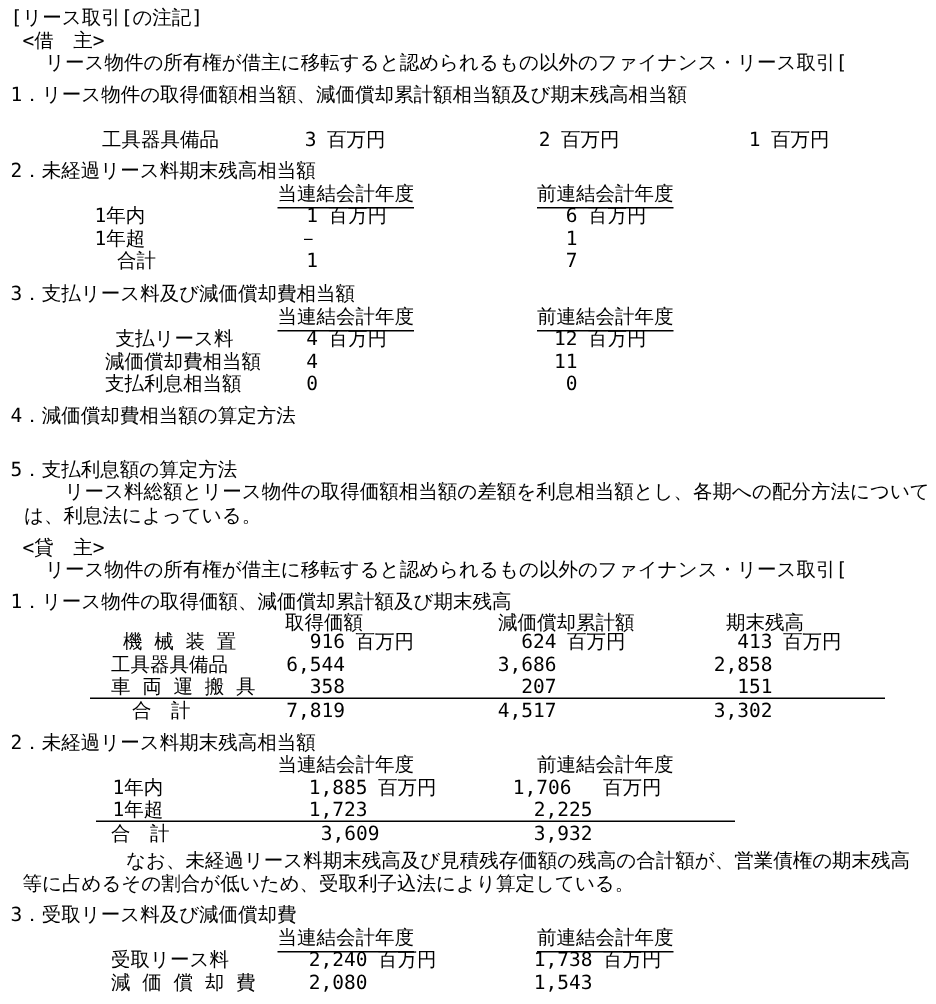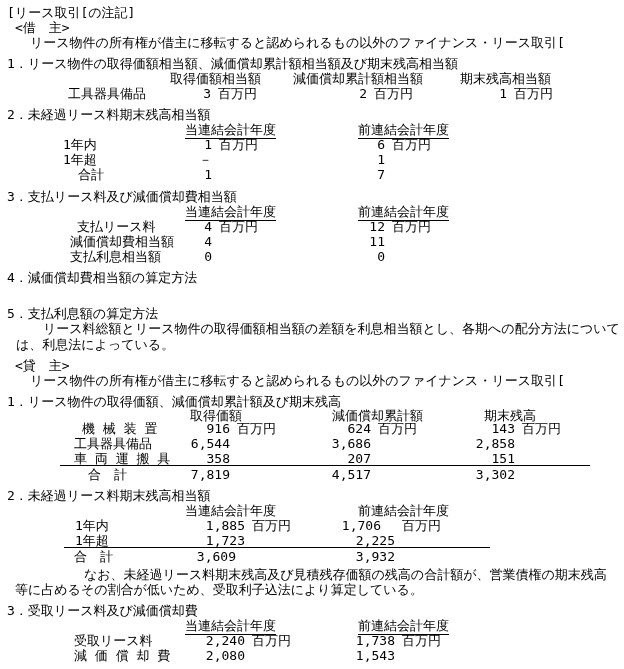--- a/index.html
+++ b/index.html
@@ -26,25 +26,20 @@
 <body>
 
 <div id="doc">
 
   <div class="line" style="top:5px;left:7px">[リース取引[の注記]</div>
 
   <div class="line" style="top:20px;left:15px">&lt;借　主&gt;</div>
   <div class="line" style="top:35px;left:30px">リース物件の所有権が借主に移転すると認められるもの以外のファイナンス・リース取引[</div>
 
   <div class="line" style="top:56px;left:7px">1．リース物件の取得価額相当額、減価償却累計額相当額及び期末残高相当額</div>
-  <div class="row" style="top:71px">
-    <span class="lbl" style="left:170px">取得価額相当額</span>
-    <span class="lbl" style="left:293px">減価償却累計額相当額</span>
-    <span class="lbl" style="left:460px">期末残高相当額</span>
-  </div>
   <div class="row" style="top:86px">
     <span class="lbl" style="left:68px">工具器具備品</span>
     <span class="num" style="left:146px;width:65px">3</span>
     <span class="unit" style="left:218px">百万円</span>
     <span class="num" style="left:302px;width:65px">2</span>
     <span class="unit" style="left:374px">百万円</span>
     <span class="num" style="left:442px;width:65px">1</span>
     <span class="unit" style="left:514px">百万円</span>
   </div>
 
@@ -107,21 +102,21 @@
     <span class="lbl" style="left:190px">取得価額</span>
     <span class="lbl" style="left:332px">減価償却累計額</span>
     <span class="lbl" style="left:484px">期末残高</span>
   </div>
   <div class="row" style="top:421px">
     <span class="lbl" style="left:82px">機 械 装 置</span>
     <span class="num" style="left:165px;width:65px">916</span>
     <span class="unit" style="left:237px">百万円</span>
     <span class="num" style="left:306px;width:65px">624</span>
     <span class="unit" style="left:378px">百万円</span>
-    <span class="num" style="left:450px;width:65px">143</span>
+    <span class="num" style="left:450px;width:65px">413</span>
     <span class="unit" style="left:522px">百万円</span>
   </div>
   <div class="row" style="top:436px">
     <span class="lbl" style="left:74px">工具器具備品</span>
     <span class="num" style="left:165px;width:65px">6,544</span>
     <span class="num" style="left:306px;width:65px">3,686</span>
     <span class="num" style="left:450px;width:65px">2,858</span>
   </div>
   <div class="row" style="top:451px">
     <span class="lbl" style="left:74px">車 両 運 搬 具</span>
@@ -150,21 +145,21 @@
     <span class="unit" style="left:402px">百万円</span>
   </div>
   <div class="row" style="top:533px">
     <span class="lbl" style="left:75px">1年超</span>
     <span class="num" style="left:180px;width:65px">1,723</span>
     <span class="num" style="left:330px;width:65px">2,225</span>
   </div>
   <div class="rule" style="top:547px;left:64px;width:426px"></div>
   <div class="row" style="top:549px">
     <span class="lbl" style="left:74px">合　計</span>
-    <span class="num" style="left:171px;width:65px">3,609</span>
+    <span class="num" style="left:188px;width:65px">3,609</span>
     <span class="num" style="left:330px;width:65px">3,932</span>
   </div>
   <div class="line" style="top:582px;left:15px">等に占めるその割合が低いため、受取利子込法により算定している。</div>
   <div class="line" style="top:567px;left:84px">なお、未経過リース料期末残高及び見積残存価額の残高の合計額が、営業債権の期末残高</div>
 
   <div class="line" style="top:603px;left:7px">3．受取リース料及び減価償却費</div>
   <div class="row" style="top:618px">
     <span class="lbl u" style="left:185px">当連結会計年度</span>
     <span class="lbl u" style="left:358px">前連結会計年度</span>
   </div>

